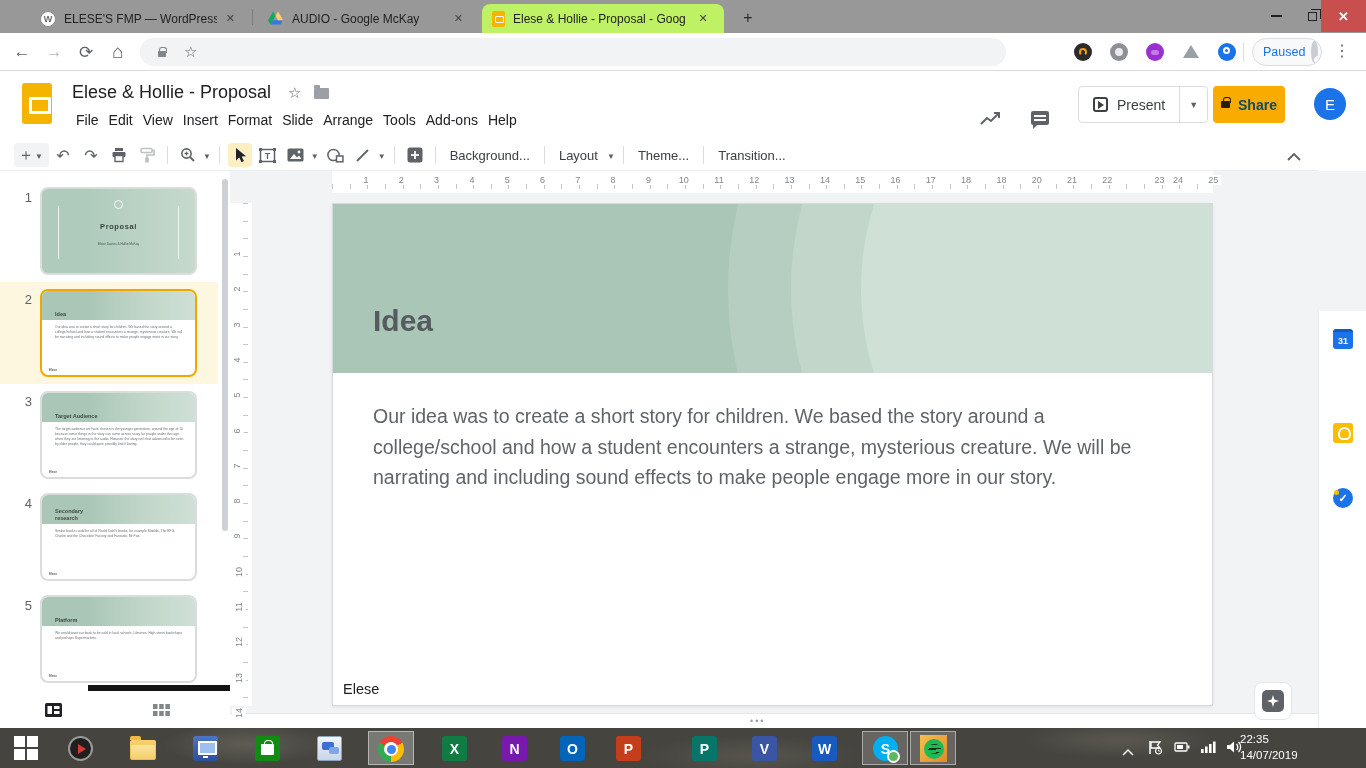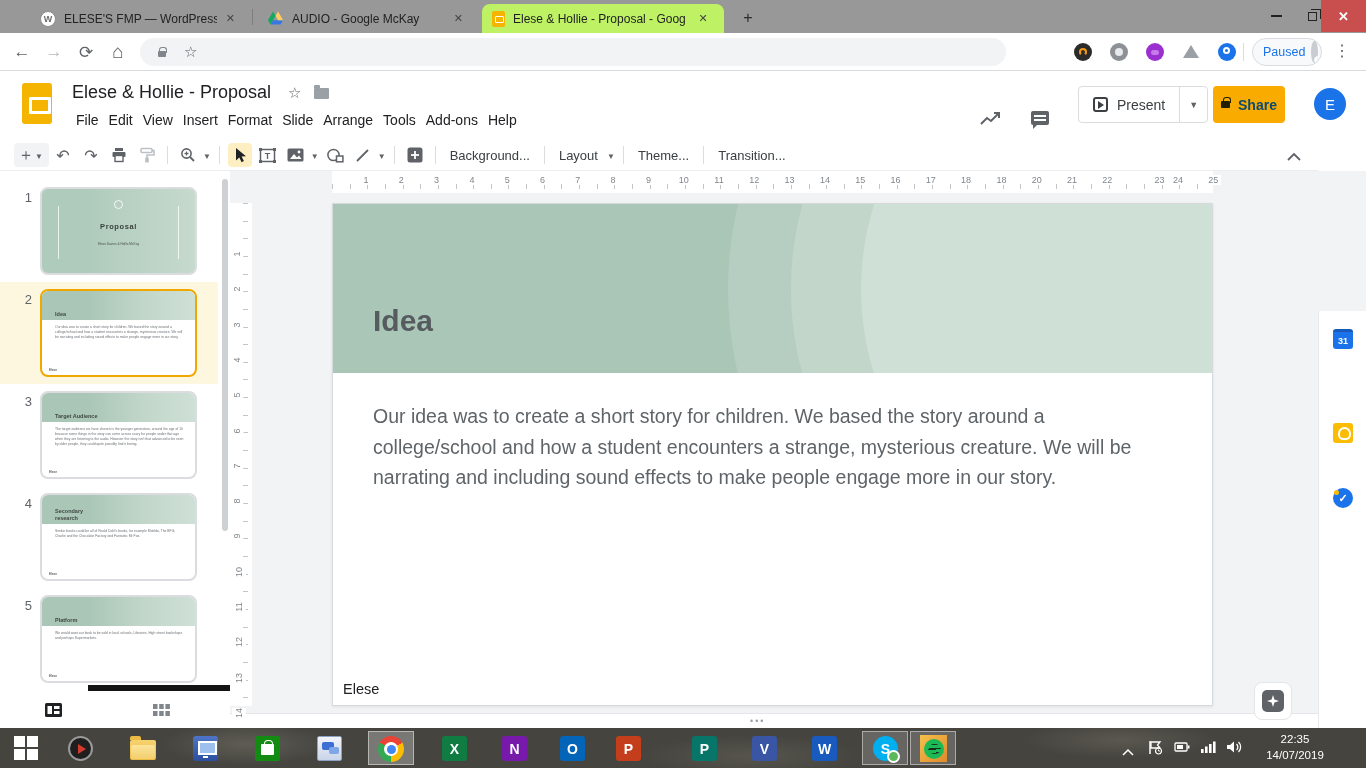--- a/index.html
+++ b/index.html
@@ -165,21 +165,21 @@
   .chrome-ic { width:26px; height:26px; border-radius:50%; background:conic-gradient(from -60deg,#ea4335 0 120deg,#fbbc05 120deg 240deg,#34a853 240deg 360deg); position:relative; }
   .chrome-ic::before { content:''; position:absolute; left:6px; top:6px; width:14px; height:14px; background:#fff; border-radius:50%; }
   .chrome-ic::after { content:''; position:absolute; left:8.5px; top:8.5px; width:9px; height:9px; background:#4285f4; border-radius:50%; }
   .skype-ic { width:25px; height:25px; border-radius:50%; background:#00aff0; color:#fff; font-size:14px; font-weight:700; display:grid; place-items:center; position:relative; }
   .skype-ic::after { content:''; position:absolute; right:-2px; bottom:-2px; width:9px; height:9px; background:#5cb85c; border:2px solid #fff; border-radius:50%; }
   .spotify-tile { width:27px; height:27px; background:linear-gradient(135deg,#f5c04c,#e08a2c); display:grid; place-items:center; }
   .spotify-ic { width:20px; height:20px; border-radius:50%; background:#1db954; position:relative; overflow:hidden; }
   .spotify-ic::before { content:''; position:absolute; left:4px; top:5px; width:13px; height:10px;
       background:repeating-linear-gradient(175deg,#14301c 0 1.6px,transparent 1.6px 4.6px); border-radius:50%; }
   .tray-ic { position:absolute; top:12px; color:#fff; }
-  .clock { position:absolute; left:1240px; top:3px; width:110px; color:#fff; font-size:11.5px; text-align:center; line-height:16px; }
+  .clock { position:absolute; left:1240px; top:3px; width:110px; color:#fff; font-size:11.5px; line-height:16px; }
 
   .chev-svg { display:block; }
 </style>
 </head>
 <body>
 
 <div class="titlebar">
   <div class="tab" style="left:30px;width:218px;">
     <span class="fav wp-fav">W</span>
     <span class="tab-title">ELESE'S FMP — WordPress.com</span>

